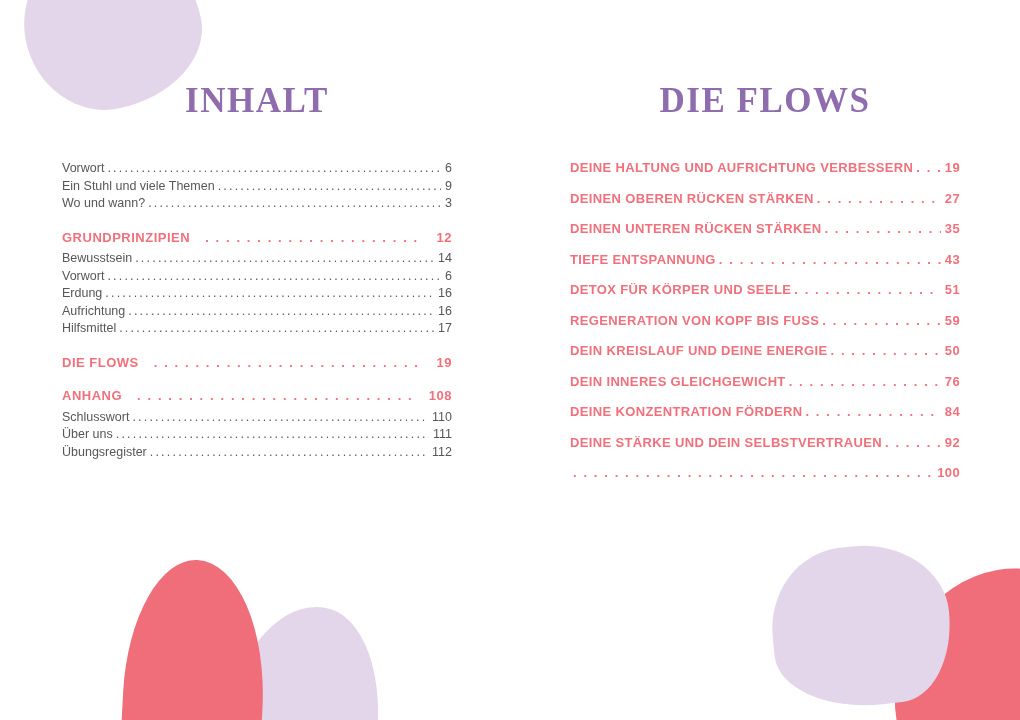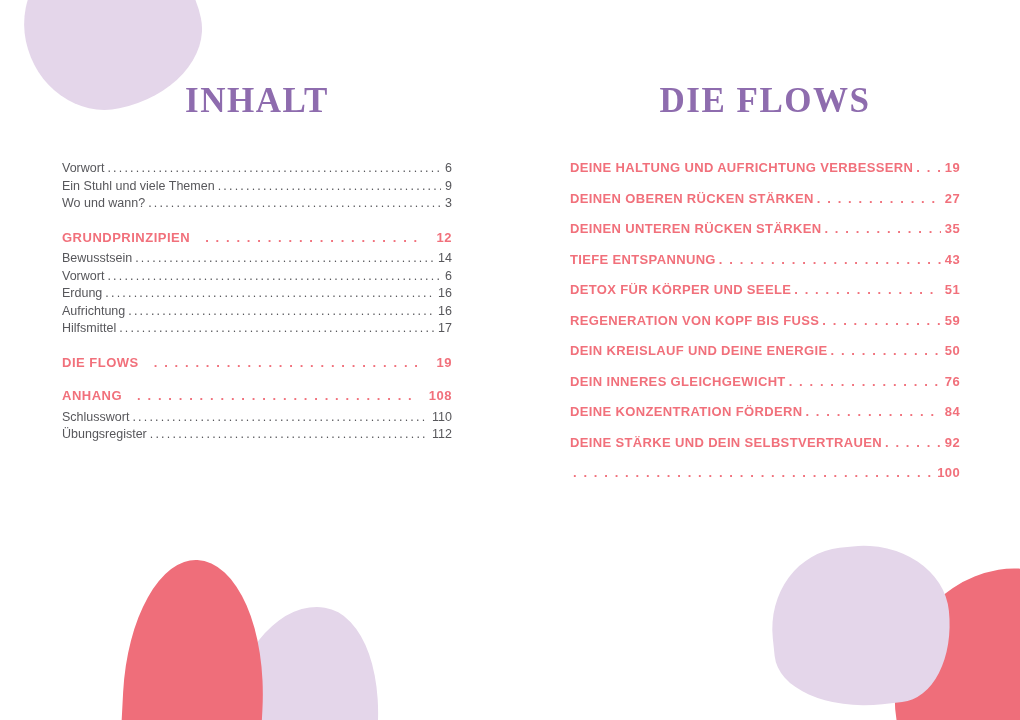--- a/index.html
+++ b/index.html
@@ -186,20 +186,25 @@
       <span class="leader"></span>
       <span class="num">108</span>
     </div>
 
     <div class="row item">
       <span class="label">Schlusswort</span>
       <span class="leader"></span>
       <span class="num">110</span>
     </div>
     <div class="row item">
+      <span class="label">Über uns</span>
+      <span class="leader"></span>
+      <span class="num">111</span>
+    </div>
+    <div class="row item">
       <span class="label">Übungsregister</span>
       <span class="leader"></span>
       <span class="num">112</span>
     </div>
 
   </div>
 </div>
 
 <div class="toc-col" id="right-page">
   <div class="page-title">DIE FLOWS</div>

